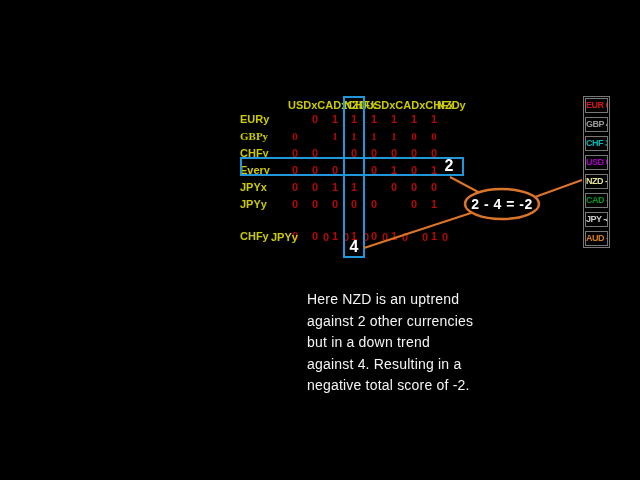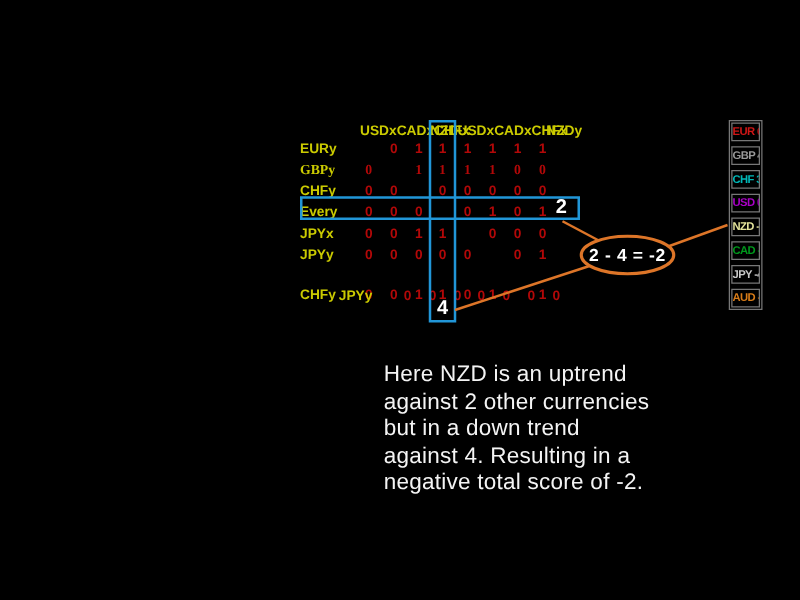--- a/index.html
+++ b/index.html
@@ -2,21 +2,21 @@
 <html><head>
 <meta charset="utf-8">
 <style>
   html,body{margin:0;padding:0;}
   body{
     width:640px;height:480px;background:#000;position:relative;overflow:hidden;
     font-family:"Liberation Sans", sans-serif;
   }
   
   .explain{
-    position:absolute;color:#f4f4f4;font-size:18px;line-height:21.6px;
+    position:absolute;color:#f4f4f4;font-size:14px;line-height:21.6px;
     white-space:pre-line;letter-spacing:.2px;
   }
   #left-text{left:22px;top:37px;width:240px;}
   #left-text p{margin:0 0 21.6px 0;white-space:pre-line;}
   #bottom-text{left:307px;top:289px;width:300px;}
   
   .hdr-seg{
     position:absolute;top:99px;height:12px;line-height:12px;
     font-size:11px;font-weight:bold;color:#cbcb00;white-space:nowrap;
   }

